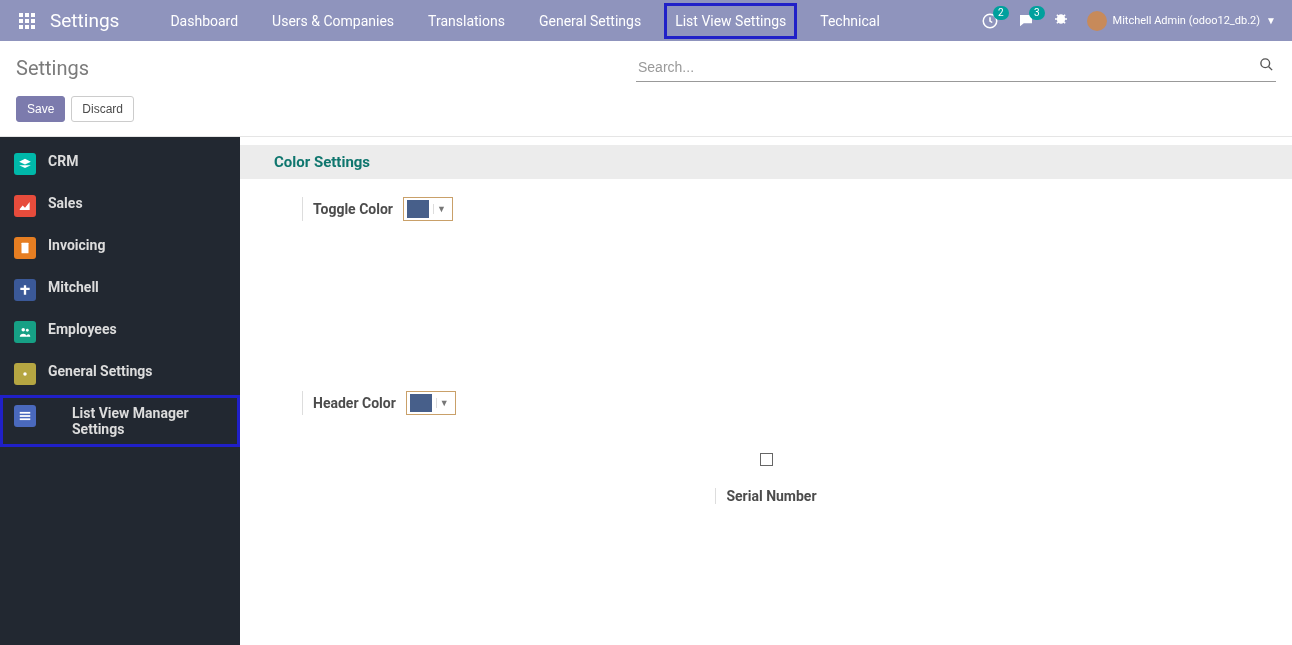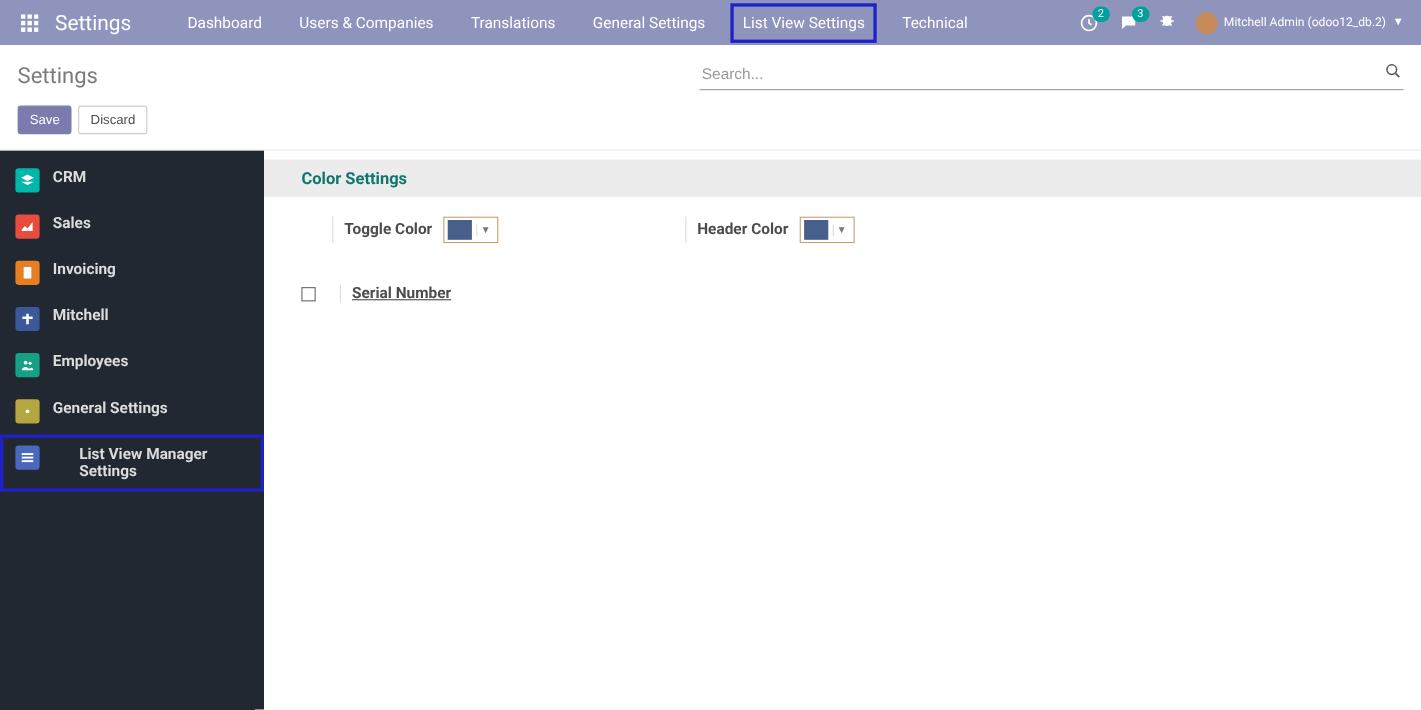--- a/index.html
+++ b/index.html
@@ -50,27 +50,27 @@
 .side-icon.project { background: #3b5998; }
 .side-icon.employees { background: #16a085; }
 .side-icon.general { background: #b5a642; }
 .side-icon.listview { background: #4a69bd; }
 .side-icon svg { width: 14px; height: 14px; }
 
 
 .content { flex: 1; background: #fff; padding: 8px 0 0 0; overflow-y: auto; }
 .section-header { background: #ececec; padding: 8px 0; font-size: 15px; color: #0f766e; font-weight: 700; }
 .section-header-inner { padding-left: 34px; }
-.section-body { padding: 18px 34px 24px 62px; display: flex; gap: 170px; }
+.section-body { padding: 18px 34px 24px 62px; display: flex; gap: 170px; flex-direction: column; }
 .field-row { display: flex; align-items: center; gap: 10px; border-left: 1px solid #ddd; padding-left: 10px; }
 .field-label { font-size: 14px; color: #4c4c4c; font-weight: 700; }
 .color-select { display: inline-flex; align-items: center; border: 1px solid #c9a069; padding: 2px 3px; gap: 4px; cursor: pointer; }
 .color-swatch { width: 22px; height: 18px; background: #475f8a; display: inline-block; }
 .color-caret { font-size: 9px; color: #777; padding: 0 3px; border-left: 1px solid #ddd; }
-.section-body.sn { padding: 14px 34px 24px 34px; display: flex; align-items: center; gap: 22px; text-decoration: underline; }
+.section-body.sn { padding: 14px 34px 24px 34px; display: flex; align-items: center; gap: 22px; }
 .checkbox { width: 13px; height: 13px; border: 1.3px solid #666; display: inline-block; cursor: pointer; }
 .sn-wrap { border-left: 1px solid #ddd; padding-left: 10px; }
 </style>
 </head>
 <body>
 
 <div class="navbar">
   <div class="apps-icon">
     <svg viewBox="0 0 16 16" fill="#fff">
         <rect x="0" y="0" width="4" height="4"></rect>

